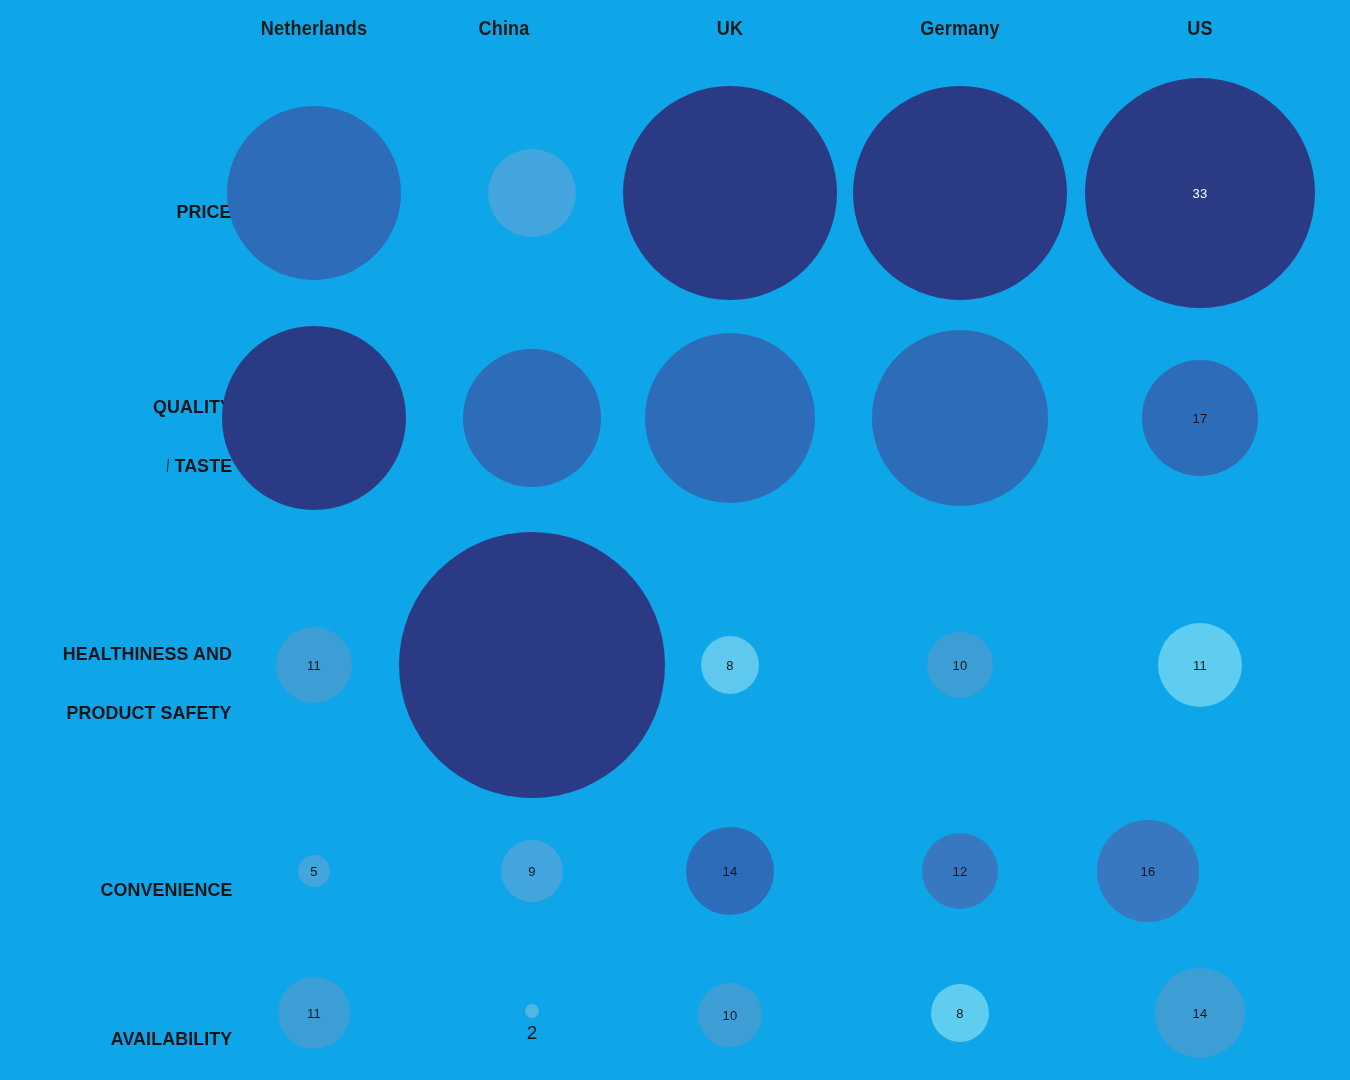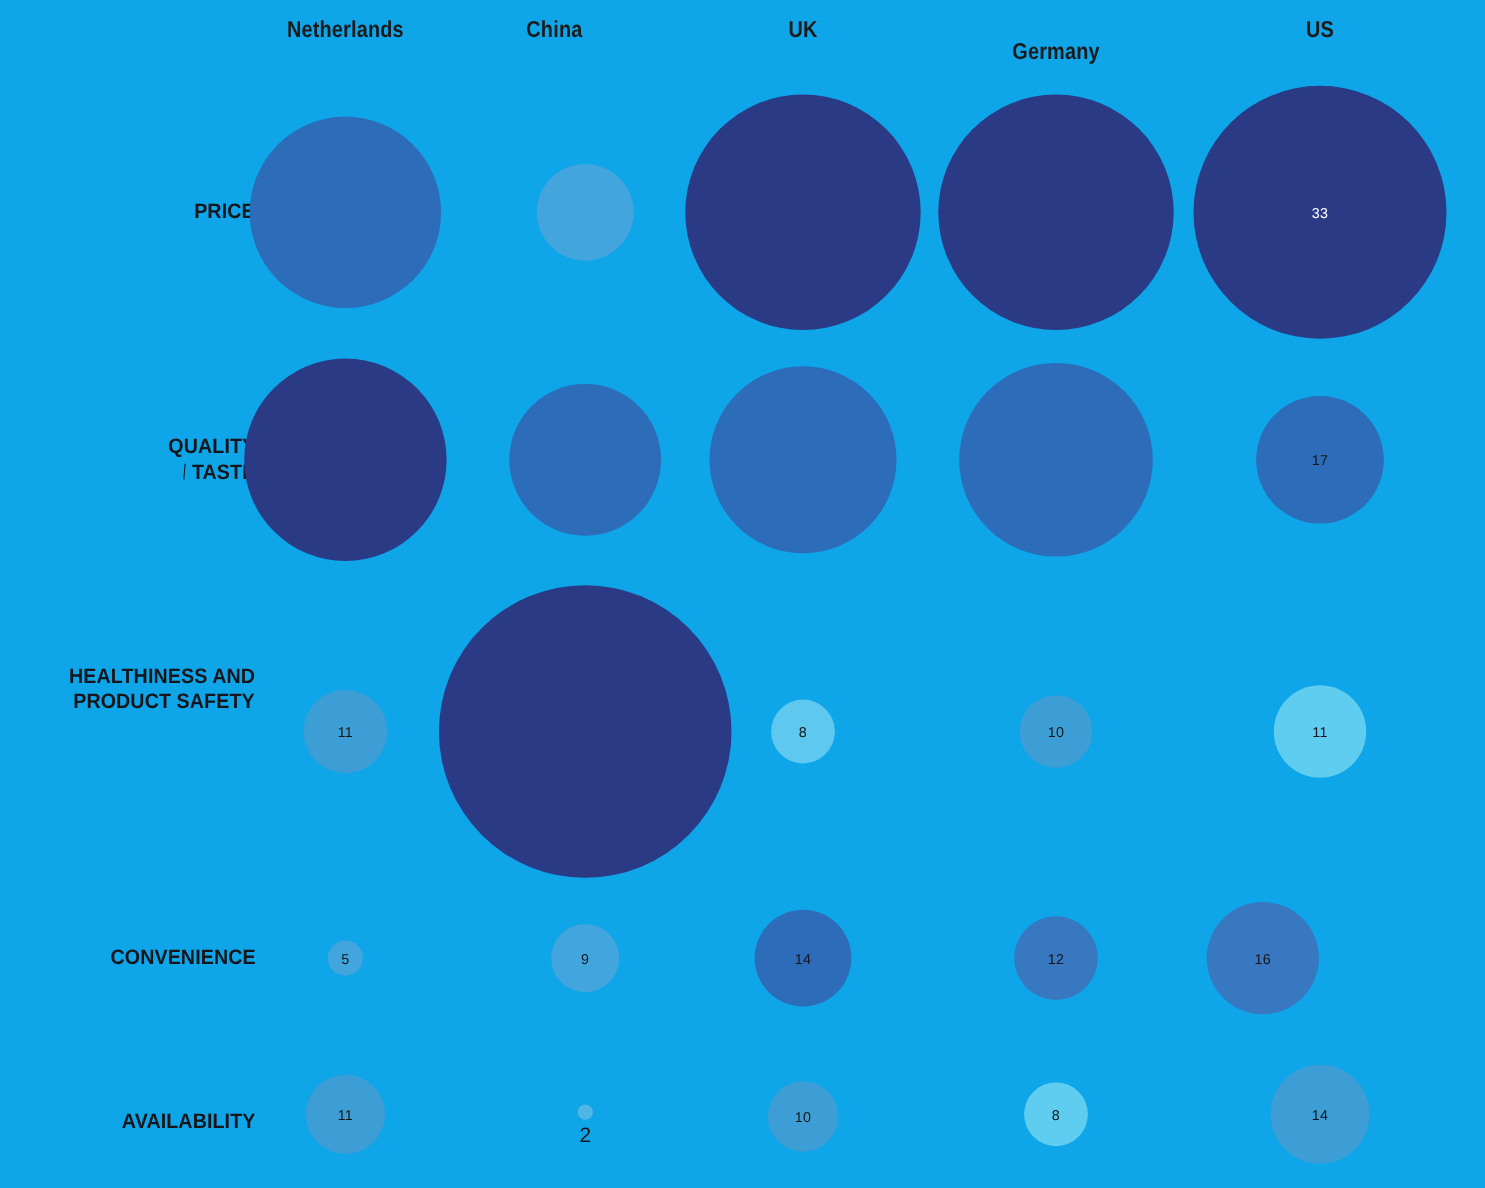--- a/index.html
+++ b/index.html
@@ -48,20 +48,21 @@
     font-family: "Liberation Sans", sans-serif;
     font-weight: bold;
     font-size: 19px;
     line-height: 23px;
     letter-spacing: 0.1px;
     color: #15151a;
     white-space: nowrap;
   }
   .row-label .ln {
     display: block;
+    margin-top: 36px;
   }
   .row-label .cond {
     display: inline-block;
     transform: scaleX(0.94);
     transform-origin: right center;
   }
   .slash {
     display: inline-block;
     transform: scaleX(0.45);
     transform-origin: center;
@@ -99,32 +100,32 @@
 </style>
 </head>
 <body>
 
 <div id="chart-root">
 
   <div id="column-headers">
       <div class="col-header" style="left: 314px;"><span>Netherlands</span></div>
       <div class="col-header" style="left: 504px;"><span>China</span></div>
       <div class="col-header" style="left: 730px;"><span>UK</span></div>
-      <div class="col-header" style="left: 960px; margin-top: 20px;"><span>Germany</span></div>
+      <div class="col-header" style="left: 960px;"><span>Germany</span></div>
       <div class="col-header" style="left: 1200px;"><span>US</span></div>
     </div>
   <div id="row-labels">
       <div class="row-label" style="top: 193px;">
         <span class="ln"><span class="cond">PRICE</span></span>
       </div>
       <div class="row-label" style="top: 418px;">
         <span class="ln"><span class="cond">QUALITY</span></span>
         <span class="ln"><span class="cond"><span class="slash">/</span> TASTE</span></span>
       </div>
-      <div class="row-label" style="top: 627px;">
+      <div class="row-label" style="top: 665px;">
         <span class="ln"><span class="cond">HEALTHINESS AND</span></span>
         <span class="ln"><span class="cond">PRODUCT SAFETY</span></span>
       </div>
       <div class="row-label" style="top: 871px;">
         <span class="ln"><span class="cond">CONVENIENCE</span></span>
       </div>
       <div class="row-label" style="top: 1020px;">
         <span class="ln"><span class="cond">AVAILABILITY</span></span>
       </div>
     </div>

